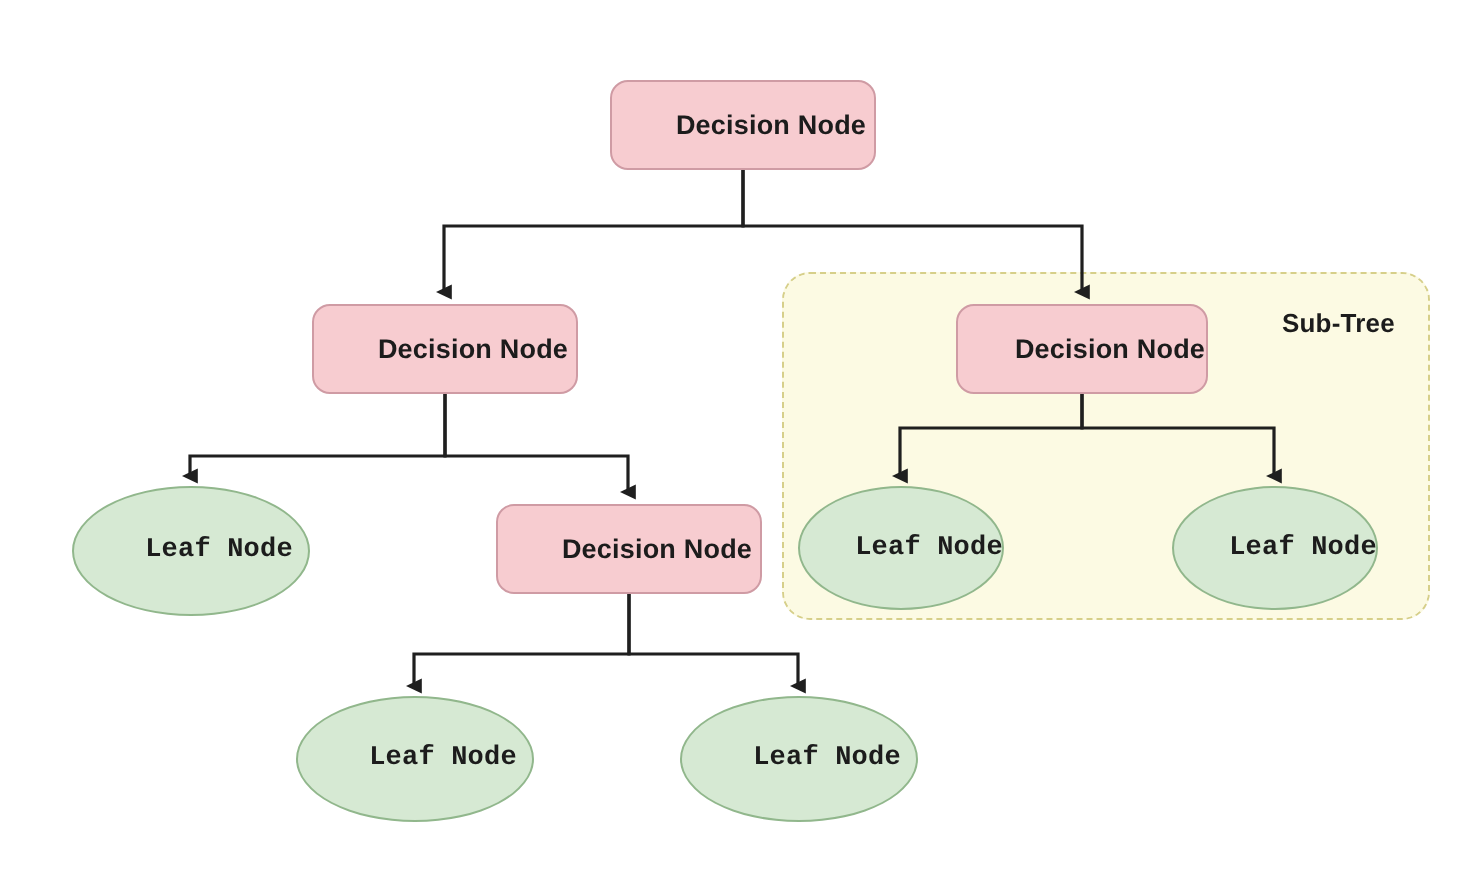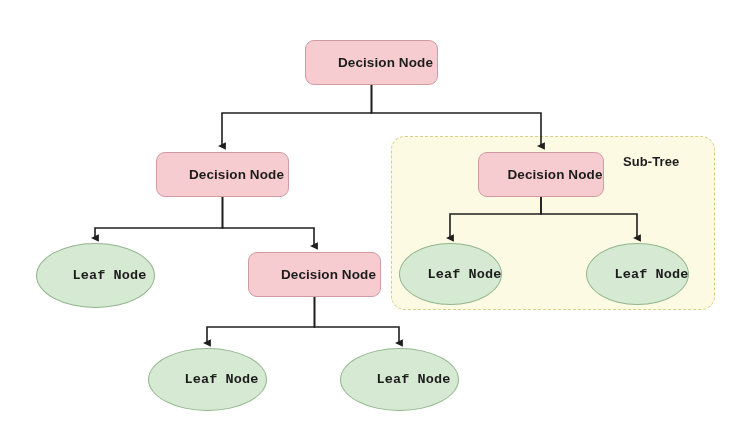--- a/index.html
+++ b/index.html
@@ -31,20 +31,21 @@
     border-radius: 14px;
     box-sizing: border-box;
   }
   .subtree-label {
     position: absolute;
     font-size: 13px;
     font-weight: bold;
     color: #1f1f1f;
     white-space: nowrap;
     letter-spacing: 0.1px;
+    margin-left: 18px;
   }
   .node {
     position: absolute;
     box-sizing: border-box;
     display: flex;
     align-items: center;
     justify-content: center;
     font-size: 13.5px;
     font-weight: bold;
     color: #1c1c1c;

